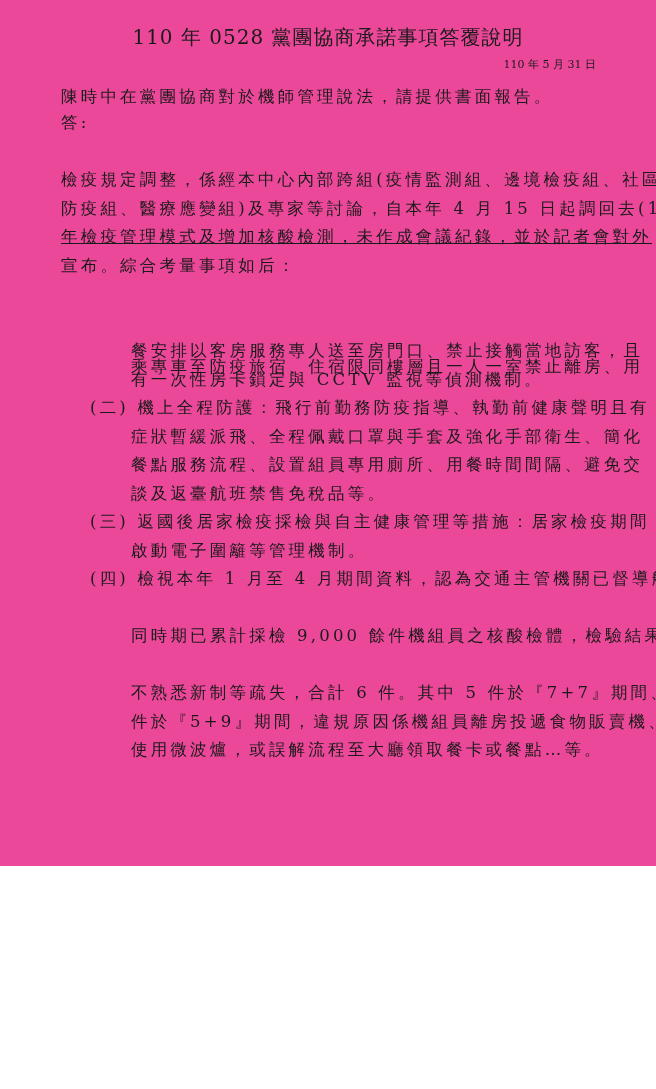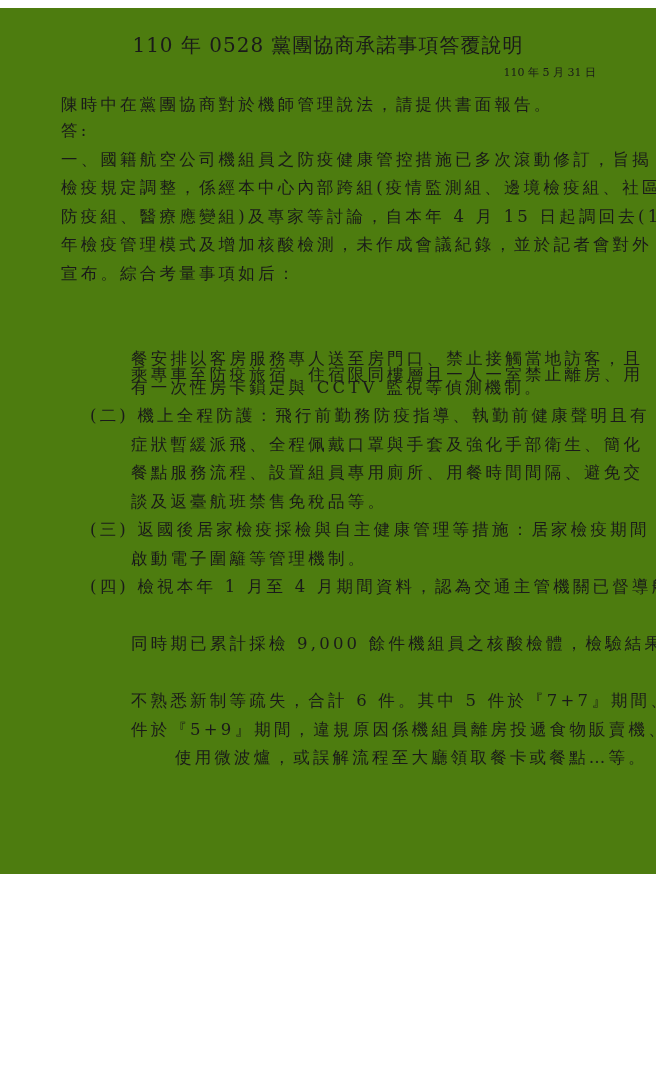--- a/index.html
+++ b/index.html
@@ -11,24 +11,24 @@
       width: 656px;
       height: 1089px;
       position: relative;
       overflow: hidden;
       color: #1a1a1a;
       font-family: "DejaVu Serif", "Liberation Serif", serif;
     }
     .page {
       position: absolute;
       left: 0;
-      top: 8px;
+      top: 0;
       width: 656px;
       height: 866px;
-      background: #4d7c0f;
+      background: #ec4899;
     }
     .title {
       position: absolute;
       top: 24px;
       left: 0;
       width: 656px;
       text-align: center;
       font-size: 20px;
       letter-spacing: 1px;
       white-space: nowrap;
@@ -55,43 +55,42 @@
 </head>
 <body>
 
 <div class="page">
   <div class="title">110 年 0528 黨團協商承諾事項答覆說明</div>
   <div class="date">110 年 5 月 31 日</div>
 
   <div class="line l0" style="top:86px;">陳時中在黨團協商對於機師管理說法，請提供書面報告。</div>
   <div class="line l0" style="top:112px;">答:</div>
 
-  <div class="line l0" style="top:141px;">一、國籍航空公司機組員之防疫健康管控措施已多次滾動修訂，旨揭</div>
   <div class="line l0" style="top:169px;">檢疫規定調整，係經本中心內部跨組(疫情監測組、邊境檢疫組、社區</div>
   <div class="line l0" style="top:198px;">防疫組、醫療應變組)及專家等討論，自本年 4 月 15 日起調回去(109)</div>
-  <div class="line l0" style="top:226px;">年檢疫管理模式及增加核酸檢測，未作成會議紀錄，並於記者會對外</div>
+  <div class="line l0" style="top:226px;text-decoration:underline;">年檢疫管理模式及增加核酸檢測，未作成會議紀錄，並於記者會對外</div>
   <div class="line l0" style="top:255px;">宣布。綜合考量事項如后：</div>
 
   <div class="line l2" style="top:312px;margin-top:44px;">乘專車至防疫旅宿、住宿限同樓層且一人一室禁止離房、用</div>
   <div class="line l2" style="top:340px;">餐安排以客房服務專人送至房門口、禁止接觸當地訪客，且</div>
   <div class="line l2" style="top:369px;">有一次性房卡鎖定與 CCTV 監視等偵測機制。</div>
 
   <div class="line l1" style="top:397px;">(二) 機上全程防護：飛行前勤務防疫指導、執勤前健康聲明且有</div>
   <div class="line l2" style="top:426px;">症狀暫緩派飛、全程佩戴口罩與手套及強化手部衛生、簡化</div>
   <div class="line l2" style="top:454px;">餐點服務流程、設置組員專用廁所、用餐時間間隔、避免交</div>
   <div class="line l2" style="top:483px;">談及返臺航班禁售免稅品等。</div>
 
   <div class="line l1" style="top:511px;">(三) 返國後居家檢疫採檢與自主健康管理等措施：居家檢疫期間</div>
   <div class="line l2" style="top:540px;">啟動電子圍籬等管理機制。</div>
 
   <div class="line l1" style="top:568px;">(四) 檢視本年 1 月至 4 月期間資料，認為交通主管機關已督導航</div>
   <div class="line l2" style="top:625px;">同時期已累計採檢 9,000 餘件機組員之核酸檢體，檢驗結果</div>
   <div class="line l2" style="top:682px;">不熟悉新制等疏失，合計 6 件。其中 5 件於『7+7』期間、1</div>
   <div class="line l2" style="top:711px;">件於『5+9』期間，違規原因係機組員離房投遞食物販賣機、</div>
-  <div class="line l2" style="top:739px;margin-left:44px;">使用微波爐，或誤解流程至大廳領取餐卡或餐點…等。</div>
+  <div class="line l2" style="top:739px;">使用微波爐，或誤解流程至大廳領取餐卡或餐點…等。</div>
 
 </div>
 
 <style>
   
 </style>
 
 <div class="page" style="height:0; top:0;">
 </div>
 

